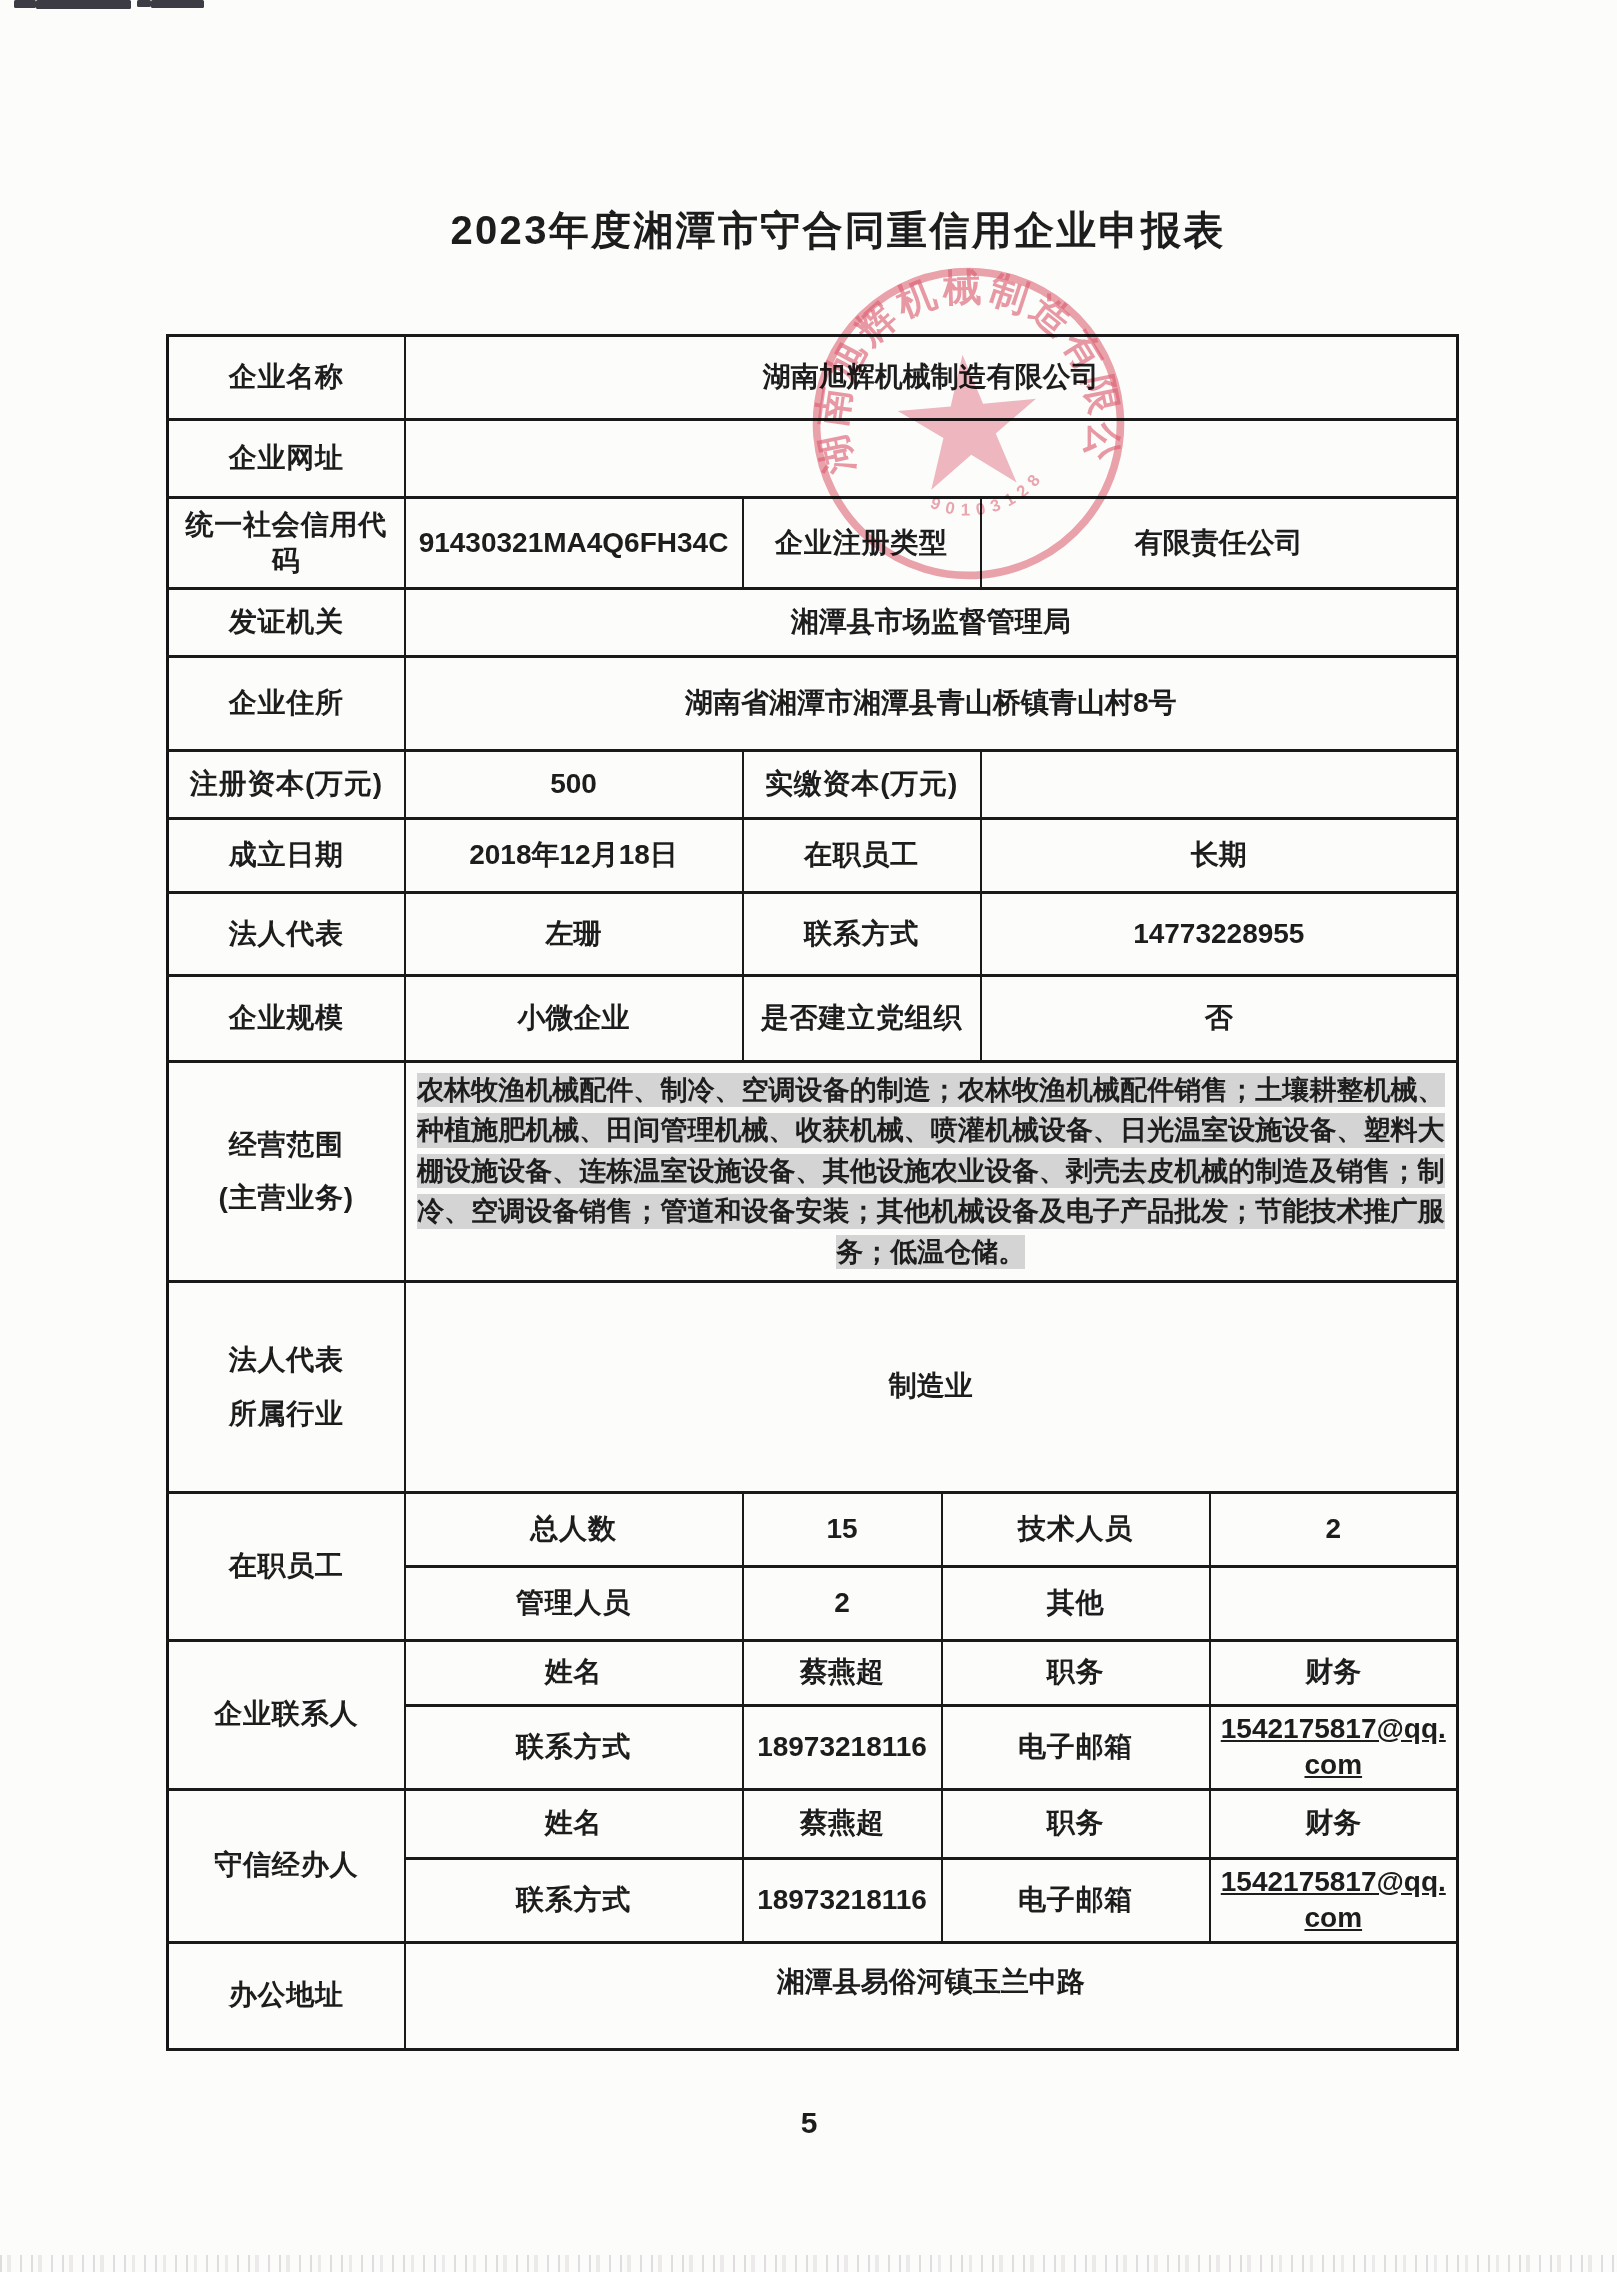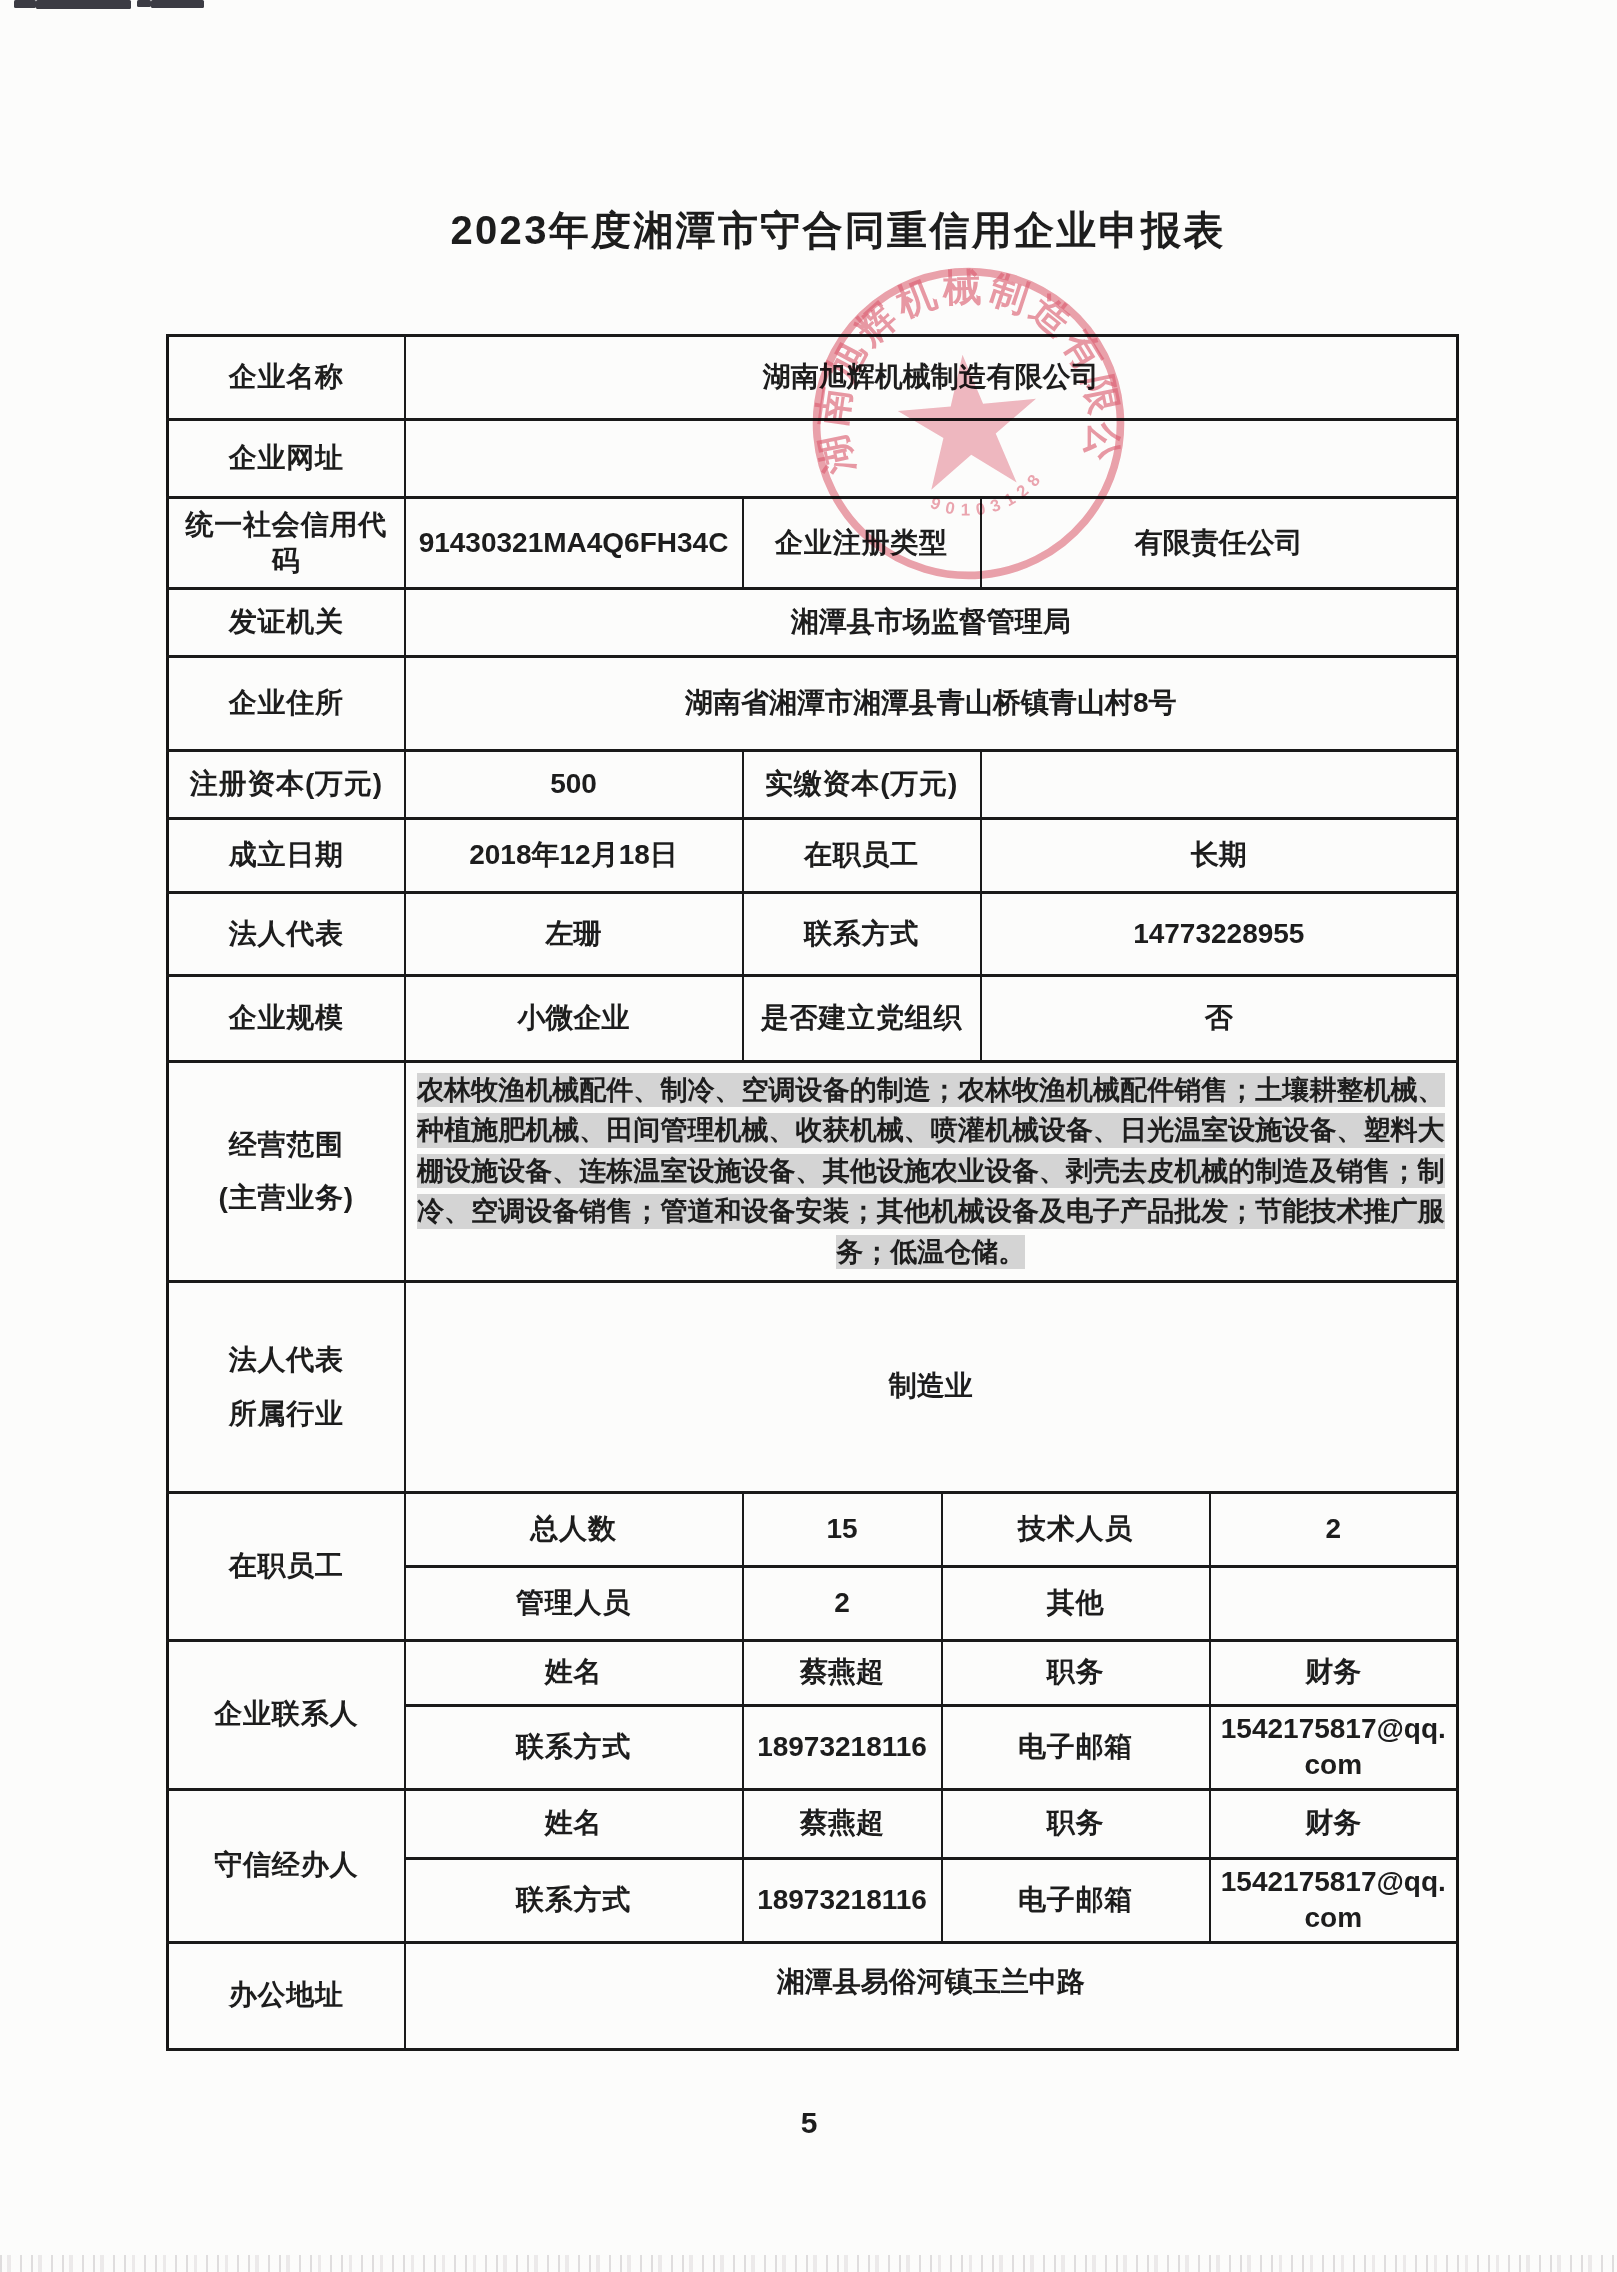--- a/index.html
+++ b/index.html
@@ -30,21 +30,21 @@
   }
   table.form td{
     border:2.3px solid #1a1a1a;border-top-width:3px;border-bottom-width:3px;
     text-align:center;vertical-align:middle;
     font-weight:bold;font-size:28px;line-height:1.3;
     padding:3px 7.5px;overflow:hidden;
   }
   td.lbl{font-size:26.4px;letter-spacing:0.8px;}
   td.code{font-size:32px;letter-spacing:0;}
   td.num{font-size:29px;margin-left:36px;}
-  td.email{font-size:26.4px;word-break:break-all;line-height:1.12;padding:3px 4.5px;}
+  td.email{font-size:26.4px;word-break:break-all;line-height:1.12;padding:3px 4.5px;text-decoration:underline;}
   td.scope-cell{padding:6px 10.6px;vertical-align:middle;}
   .scope-text{margin:4px;text-align:justify;text-align-last:center;font-size:27px;line-height:1.5;}
   .scope-text span{
     background:rgba(158,158,158,.42);
     box-decoration-break:clone;-webkit-box-decoration-break:clone;
     padding:2.3px 0;
   }
   .two-line div{line-height:1.9;}
   
   .seal{

